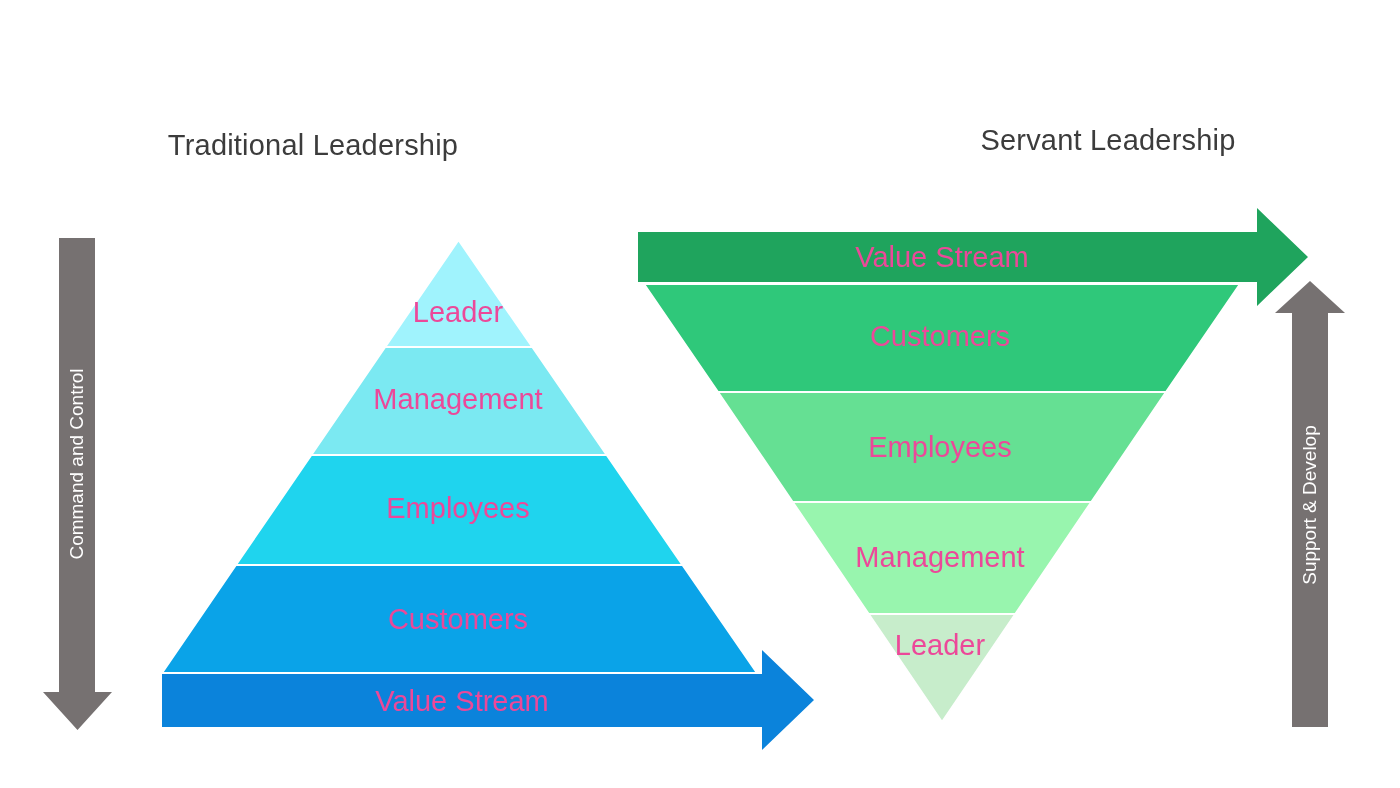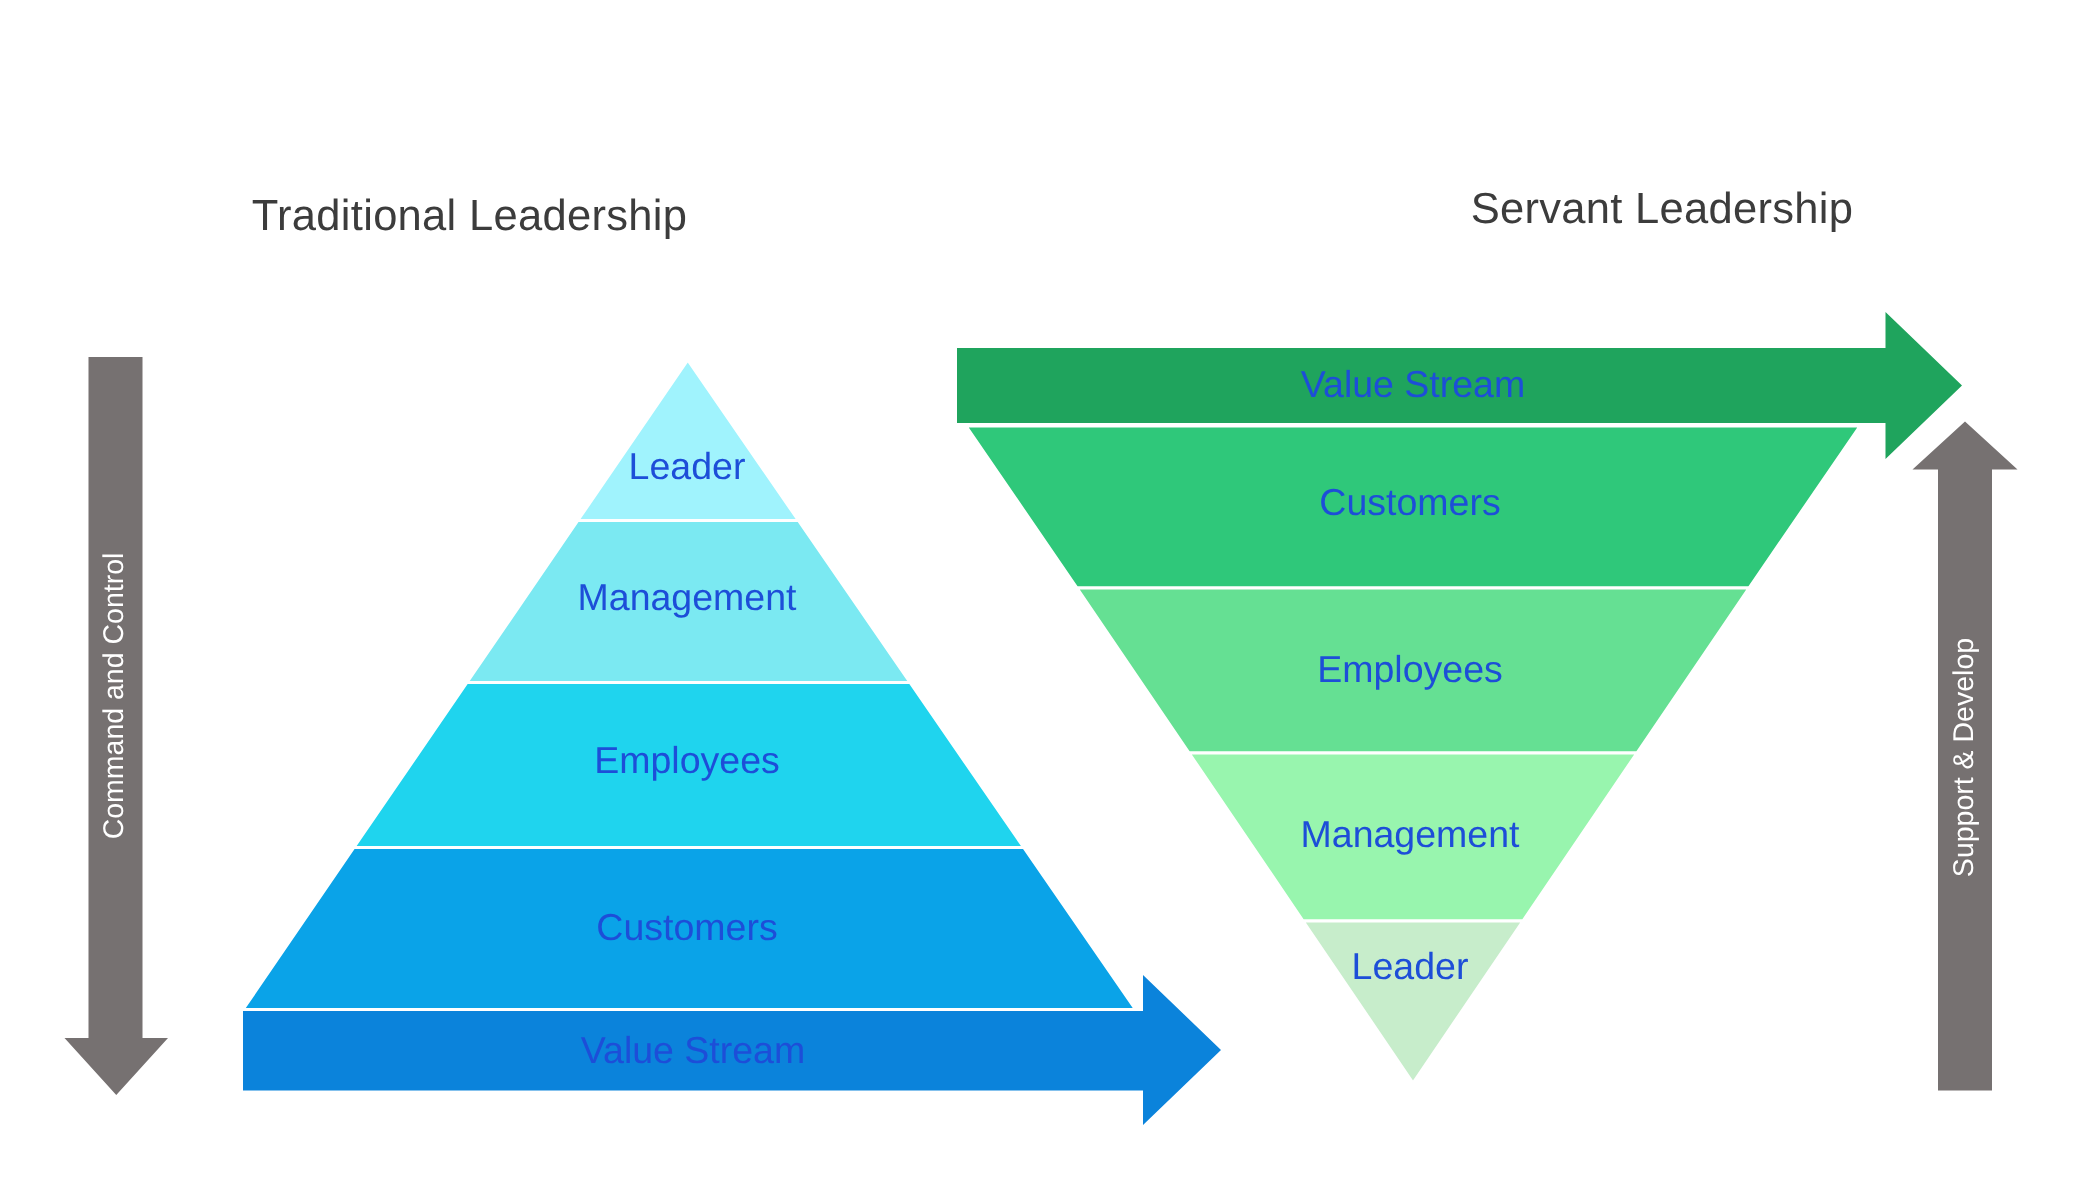--- a/index.html
+++ b/index.html
@@ -26,22 +26,22 @@
     position: absolute;
     transform: translate(-50%, -50%);
     font-size: 29px;
     color: #3c3c3c;
     white-space: nowrap;
     letter-spacing: 0.2px;
   }
   .layer-label {
     position: absolute;
     transform: translate(-50%, -50%);
-    font-size: 25px;
-    color: #1d4ed8;
+    font-size: 29px;
+    color: #ec4899;
     white-space: nowrap;
   }
   .rotated-label {
     position: absolute;
     transform: translate(-50%, -50%) rotate(-90deg);
     font-size: 19px;
     color: #ffffff;
     white-space: nowrap;
   }
   #title-left  { left: 313px;  top: 124px; margin-top: 21px; }

